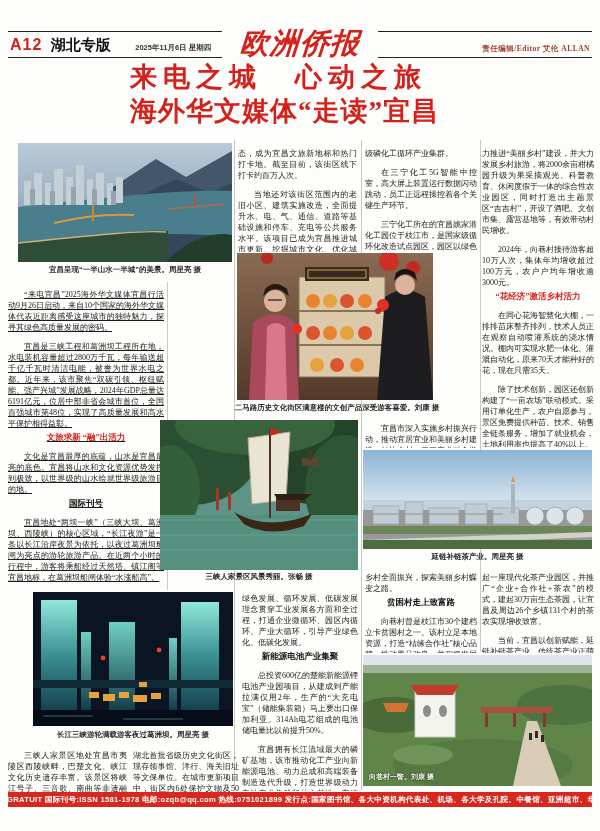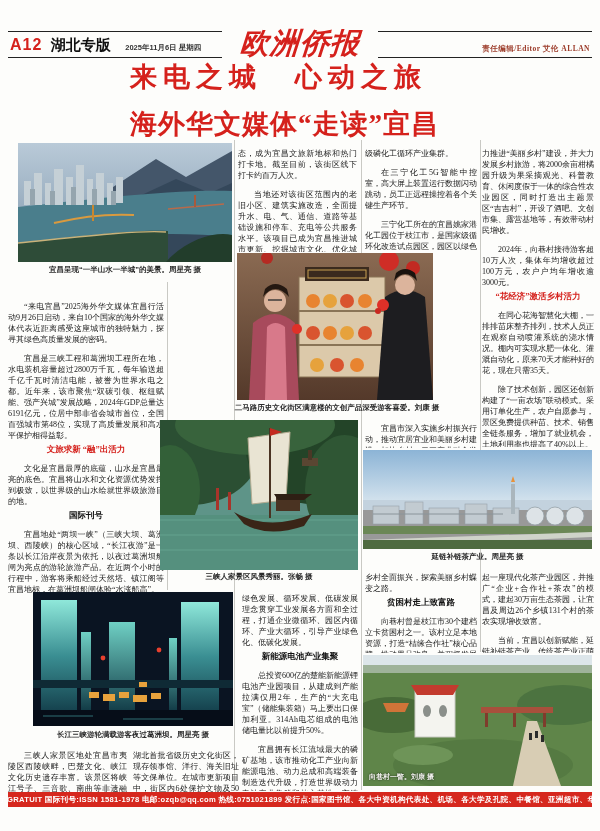--- a/index.html
+++ b/index.html
@@ -3,30 +3,30 @@
 <meta charset="utf-8">
 <style>
   html,body{margin:0;padding:0;background:#ddd;}
   .page{position:relative;width:600px;height:831px;background:#fdfdfb;margin:0 auto;overflow:hidden;
         font-family:"Liberation Serif","DejaVu Serif",serif;color:#1a1a1a;}
   
   .rule{position:absolute;left:8px;width:584px;height:1px;background:#222;}
   .edition{position:absolute;left:10px;top:36px;white-space:nowrap;font-family:"Liberation Sans","DejaVu Sans",sans-serif;}
   .edition .no{color:#d5211c;font-size:16px;font-weight:bold;letter-spacing:1px;}
   .edition .sec{color:#111;font-size:15px;font-weight:bold;margin-left:4px;}
-  .edition .date{color:#333;font-size:7.5px;margin-left:10px;font-weight:bold;}
+  .edition .date{color:#333;font-size:7.5px;margin-left:20px;font-weight:bold;}
   .masthead{position:absolute;left:222px;top:25px;width:156px;height:37px;background:#fdfdfb;z-index:3;
             display:flex;align-items:center;justify-content:center;}
   .masthead span{color:#d5211c;font-size:29px;font-weight:900;font-style:italic;transform:skewX(-4deg);
                  letter-spacing:1px;white-space:nowrap;}
   .editor{position:absolute;right:10px;top:44px;font-size:7.5px;color:#9b3a28;font-weight:bold;letter-spacing:.5px;}
   
   .headline{position:absolute;left:130px;top:62px;width:460px;text-align:left;color:#d5211c;font-weight:900;line-height:1.15;}
   .headline .h1{font-size:27px;letter-spacing:6px;}
-  .headline .h2{font-size:27px;letter-spacing:1px;margin-top:16px;}
+  .headline .h2{font-size:27px;letter-spacing:1px;margin-top:3px;}
   
   .vline{position:absolute;width:1px;background:#c9c9c4;z-index:0;}
   
   .txt{position:absolute;overflow:hidden;z-index:1;}
   .para{margin:8px 0 1px 0;font-size:8px;line-height:11px;text-align:justify;text-indent:2em;}
   .para.noindent{text-indent:0;}
   .subhead{margin:2px 0;font-size:8.5px;line-height:12px;text-align:center;font-weight:bold;color:#111;text-indent:0;}
   .subhead.sub-red{color:#d5211c;}
   
   .photo{position:absolute;z-index:2;overflow:hidden;background:#999;}
@@ -269,21 +269,21 @@
         <rect x="150" y="58" width="3" height="14" fill="#7e3c2c"></rect>
       <rect x="180" y="58" width="3" height="14" fill="#7e3c2c"></rect>
       <polygon points="150,131 164,66 174,66 198,131" fill="#d8cdb4"></polygon>
       <rect x="166" y="78" width="3" height="7" fill="#2b2b2b"></rect>
       <rect x="172" y="76" width="3" height="7" fill="#2b2b2b"></rect>
       <rect x="178" y="80" width="3" height="7" fill="#2b2b2b"></rect>
     </svg>
     <div class="cap-overlay">向巷村一瞥。刘康 摄</div>
   </div>
 
-  <div class="txt" style="left:8px;top:293px;width:156px;height:310px;">
+  <div class="txt" style="left:8px;top:281px;width:156px;height:310px;text-decoration:underline;">
       <p class="para">“来电宜昌”2025海外华文媒体宜昌行活动9月26日启动，来自10个国家的海外华文媒体代表近距离感受这座城市的独特魅力，探寻其绿色高质量发展的密码。</p>
       <p class="para">宜昌是三峡工程和葛洲坝工程所在地，水电装机容量超过2800万千瓦，每年输送超千亿千瓦时清洁电能，被誉为世界水电之都。近年来，该市聚焦“双碳引领、枢纽赋能、强产兴城”发展战略，2024年GDP总量达6191亿元，位居中部非省会城市首位，全国百强城市第48位，实现了高质量发展和高水平保护相得益彰。</p>
       <p class="subhead sub-red">文旅求新 “融”出活力</p>
       <p class="para">文化是宜昌最厚的底蕴，山水是宜昌最亮的底色。宜昌将山水和文化资源优势发挥到极致，以世界级的山水绘就世界级旅游目的地。</p>
       <p class="subhead">国际刊号</p>
       <p class="para">宜昌地处“两坝一峡”（三峡大坝、葛洲坝、西陵峡）的核心区域，“长江夜游”是一条以长江沿岸夜景为依托，以夜过葛洲坝船闸为亮点的游轮旅游产品。在近两个小时的行程中，游客将乘船经过天然塔、镇江阁等宜昌地标，在葛洲坝船闸体验“水涨船高”。</p>
       <p class="para">截至目前，该产品整体游客接待量超过百万人次，已成为宜昌“夜间经济”的核心IP。</p>
     </div>
   <div class="txt" style="left:8px;top:742px;width:119px;height:50px;">
       <p class="para">三峡人家景区地处宜昌市夷陵区西陵峡畔，巴楚文化、峡江文化历史遗存丰富。该景区将峡江号子、三音歌、南曲等非遗融入游览路径，景区化作大型非遗博物馆。</p>

